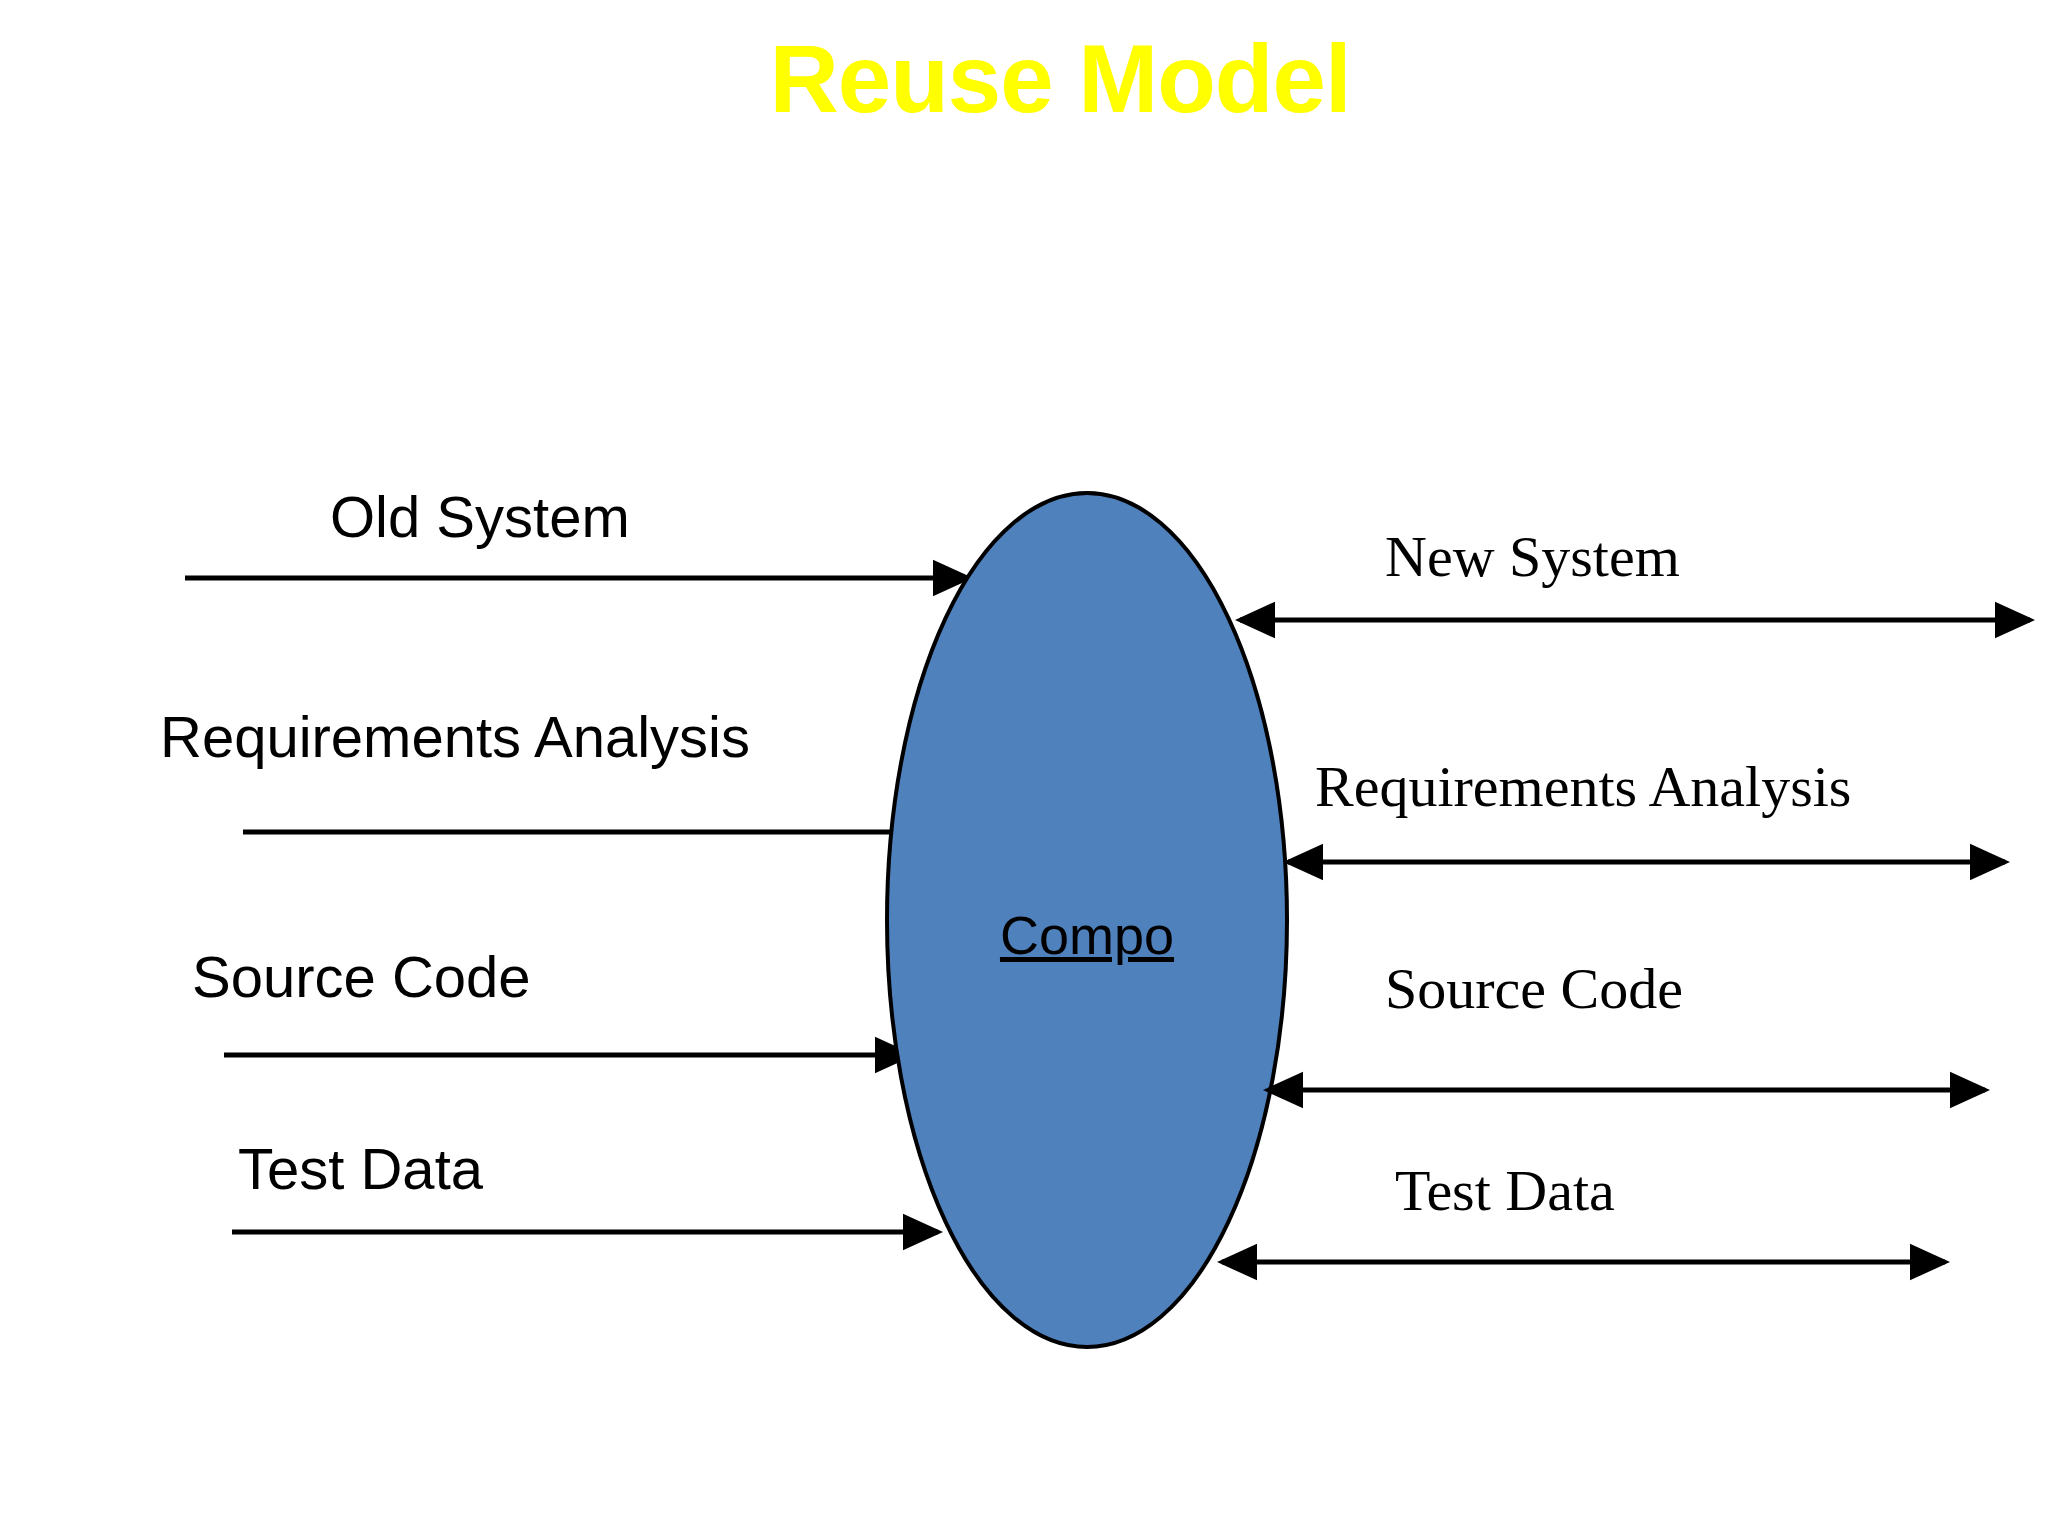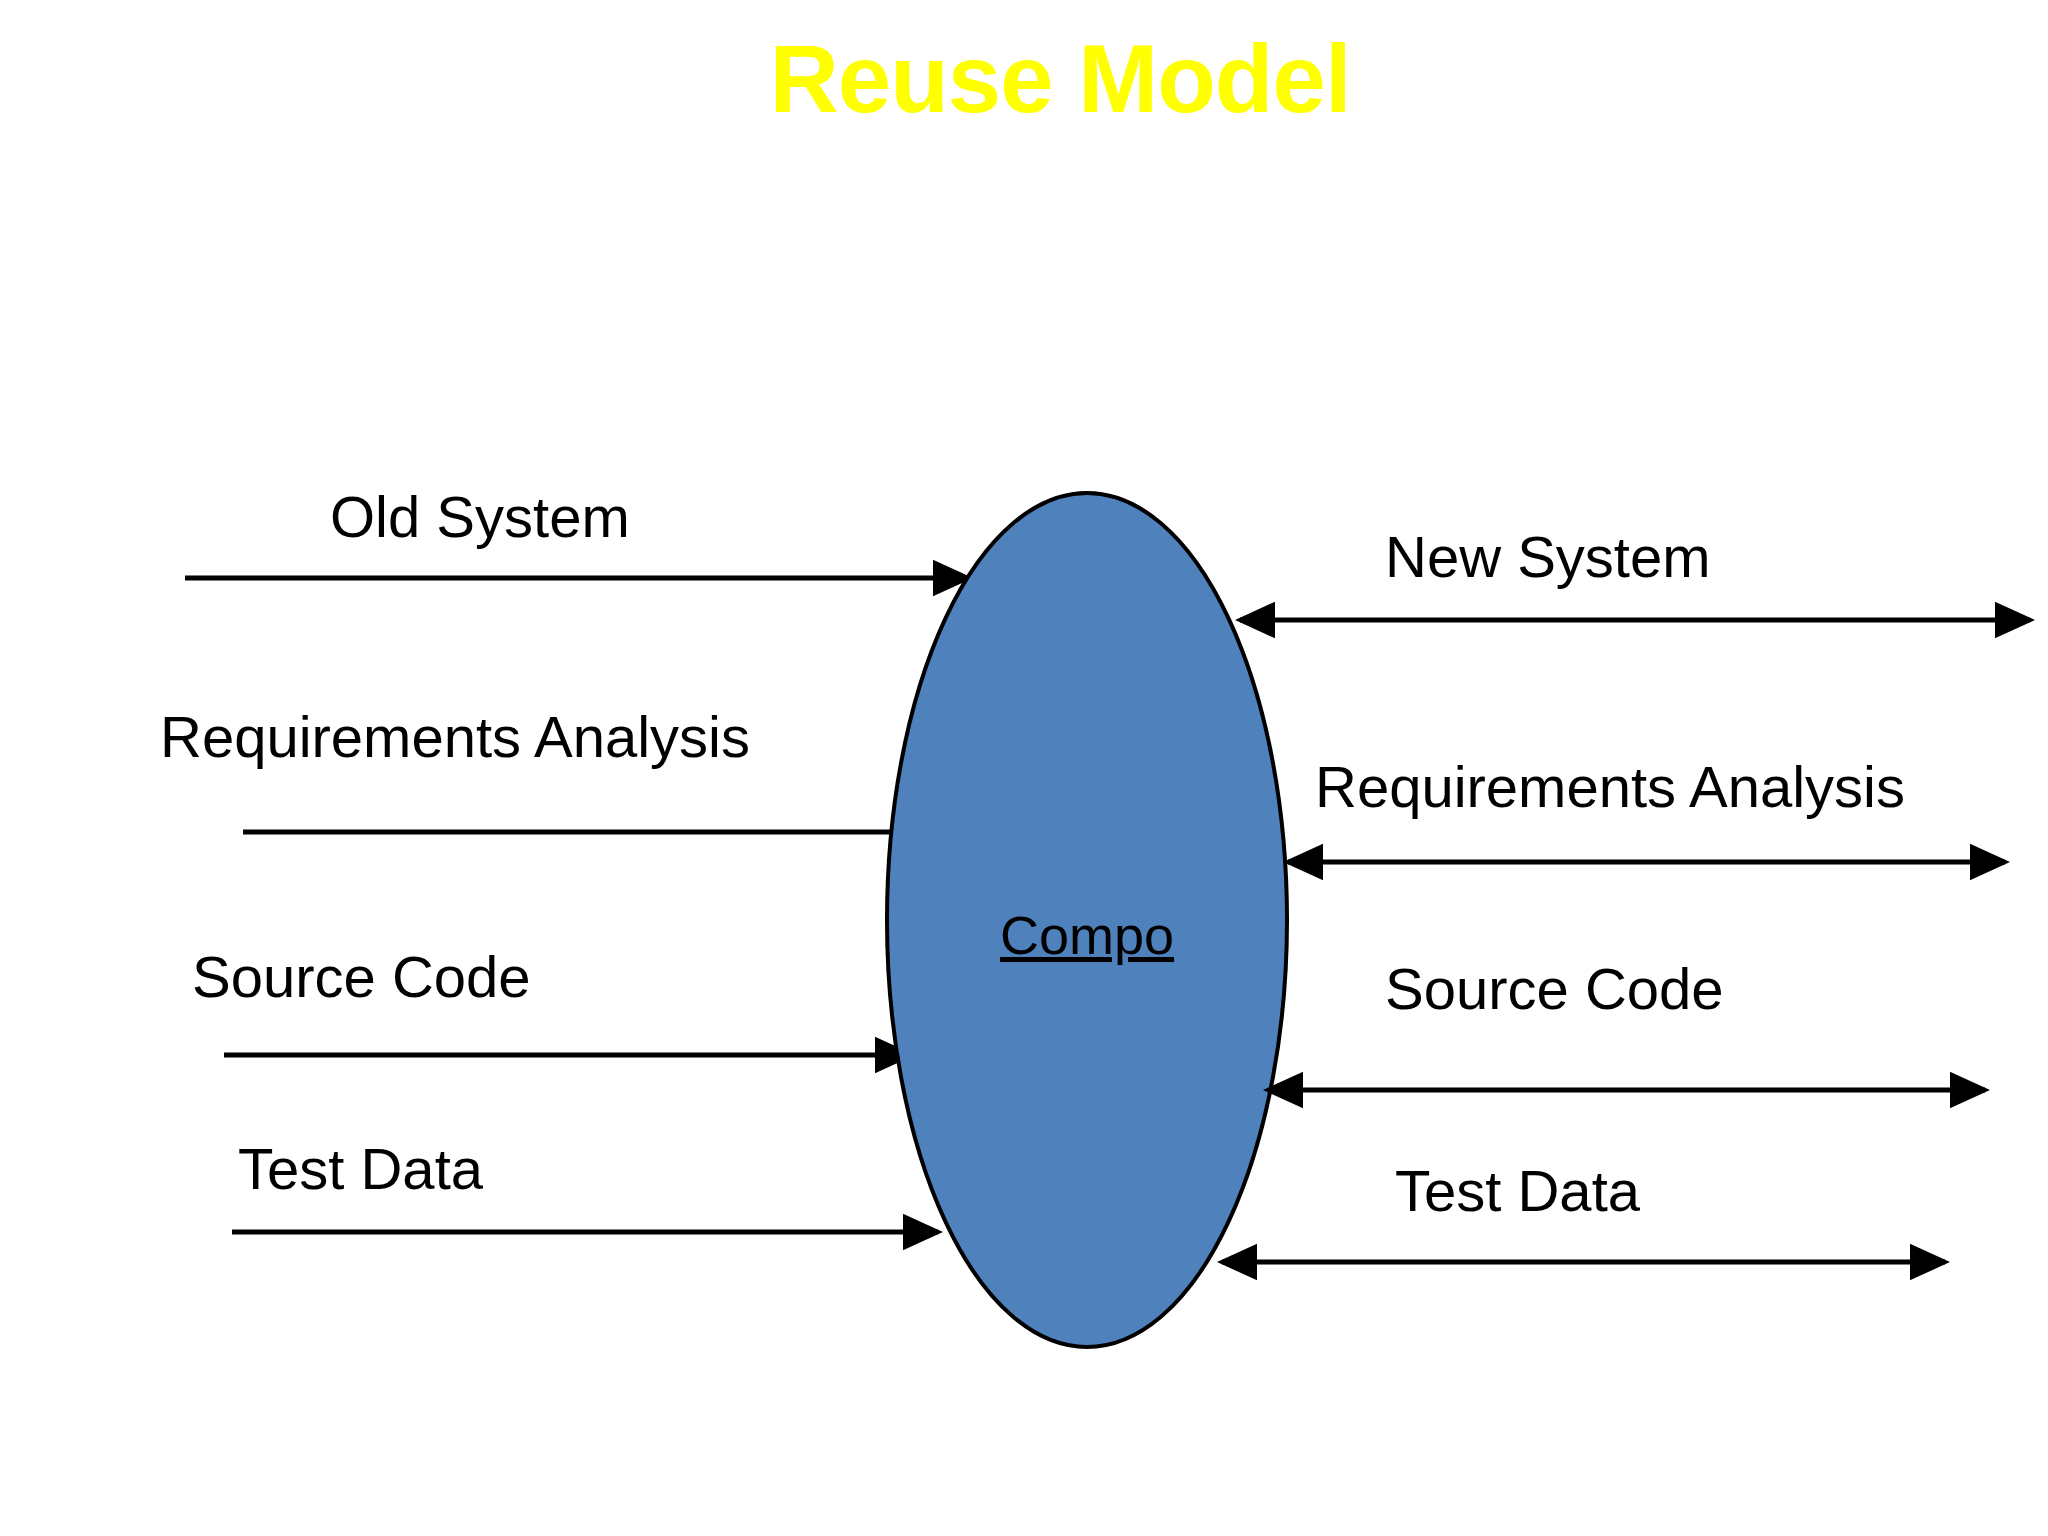--- a/index.html
+++ b/index.html
@@ -43,21 +43,21 @@
   .flow-label {
     position: absolute;
     font-family: "Liberation Sans", sans-serif;
     font-weight: normal;
     font-size: 58px;
     line-height: 1.0;
     color: #000000;
     white-space: pre;
   }
   .flow-label.left-label  { text-align: left;  }
-  .flow-label.right-label { text-align: left;  }
+  .flow-label.right-label { text-align: left; font-family: Liberation Serif, serif;  }
   .node-label {
     position: absolute;
     font-family: "Liberation Sans", sans-serif;
     font-weight: normal;
     font-size: 54px;
     line-height: 1.0;
     color: #000000;
     text-align: center;
     white-space: pre;
   }

